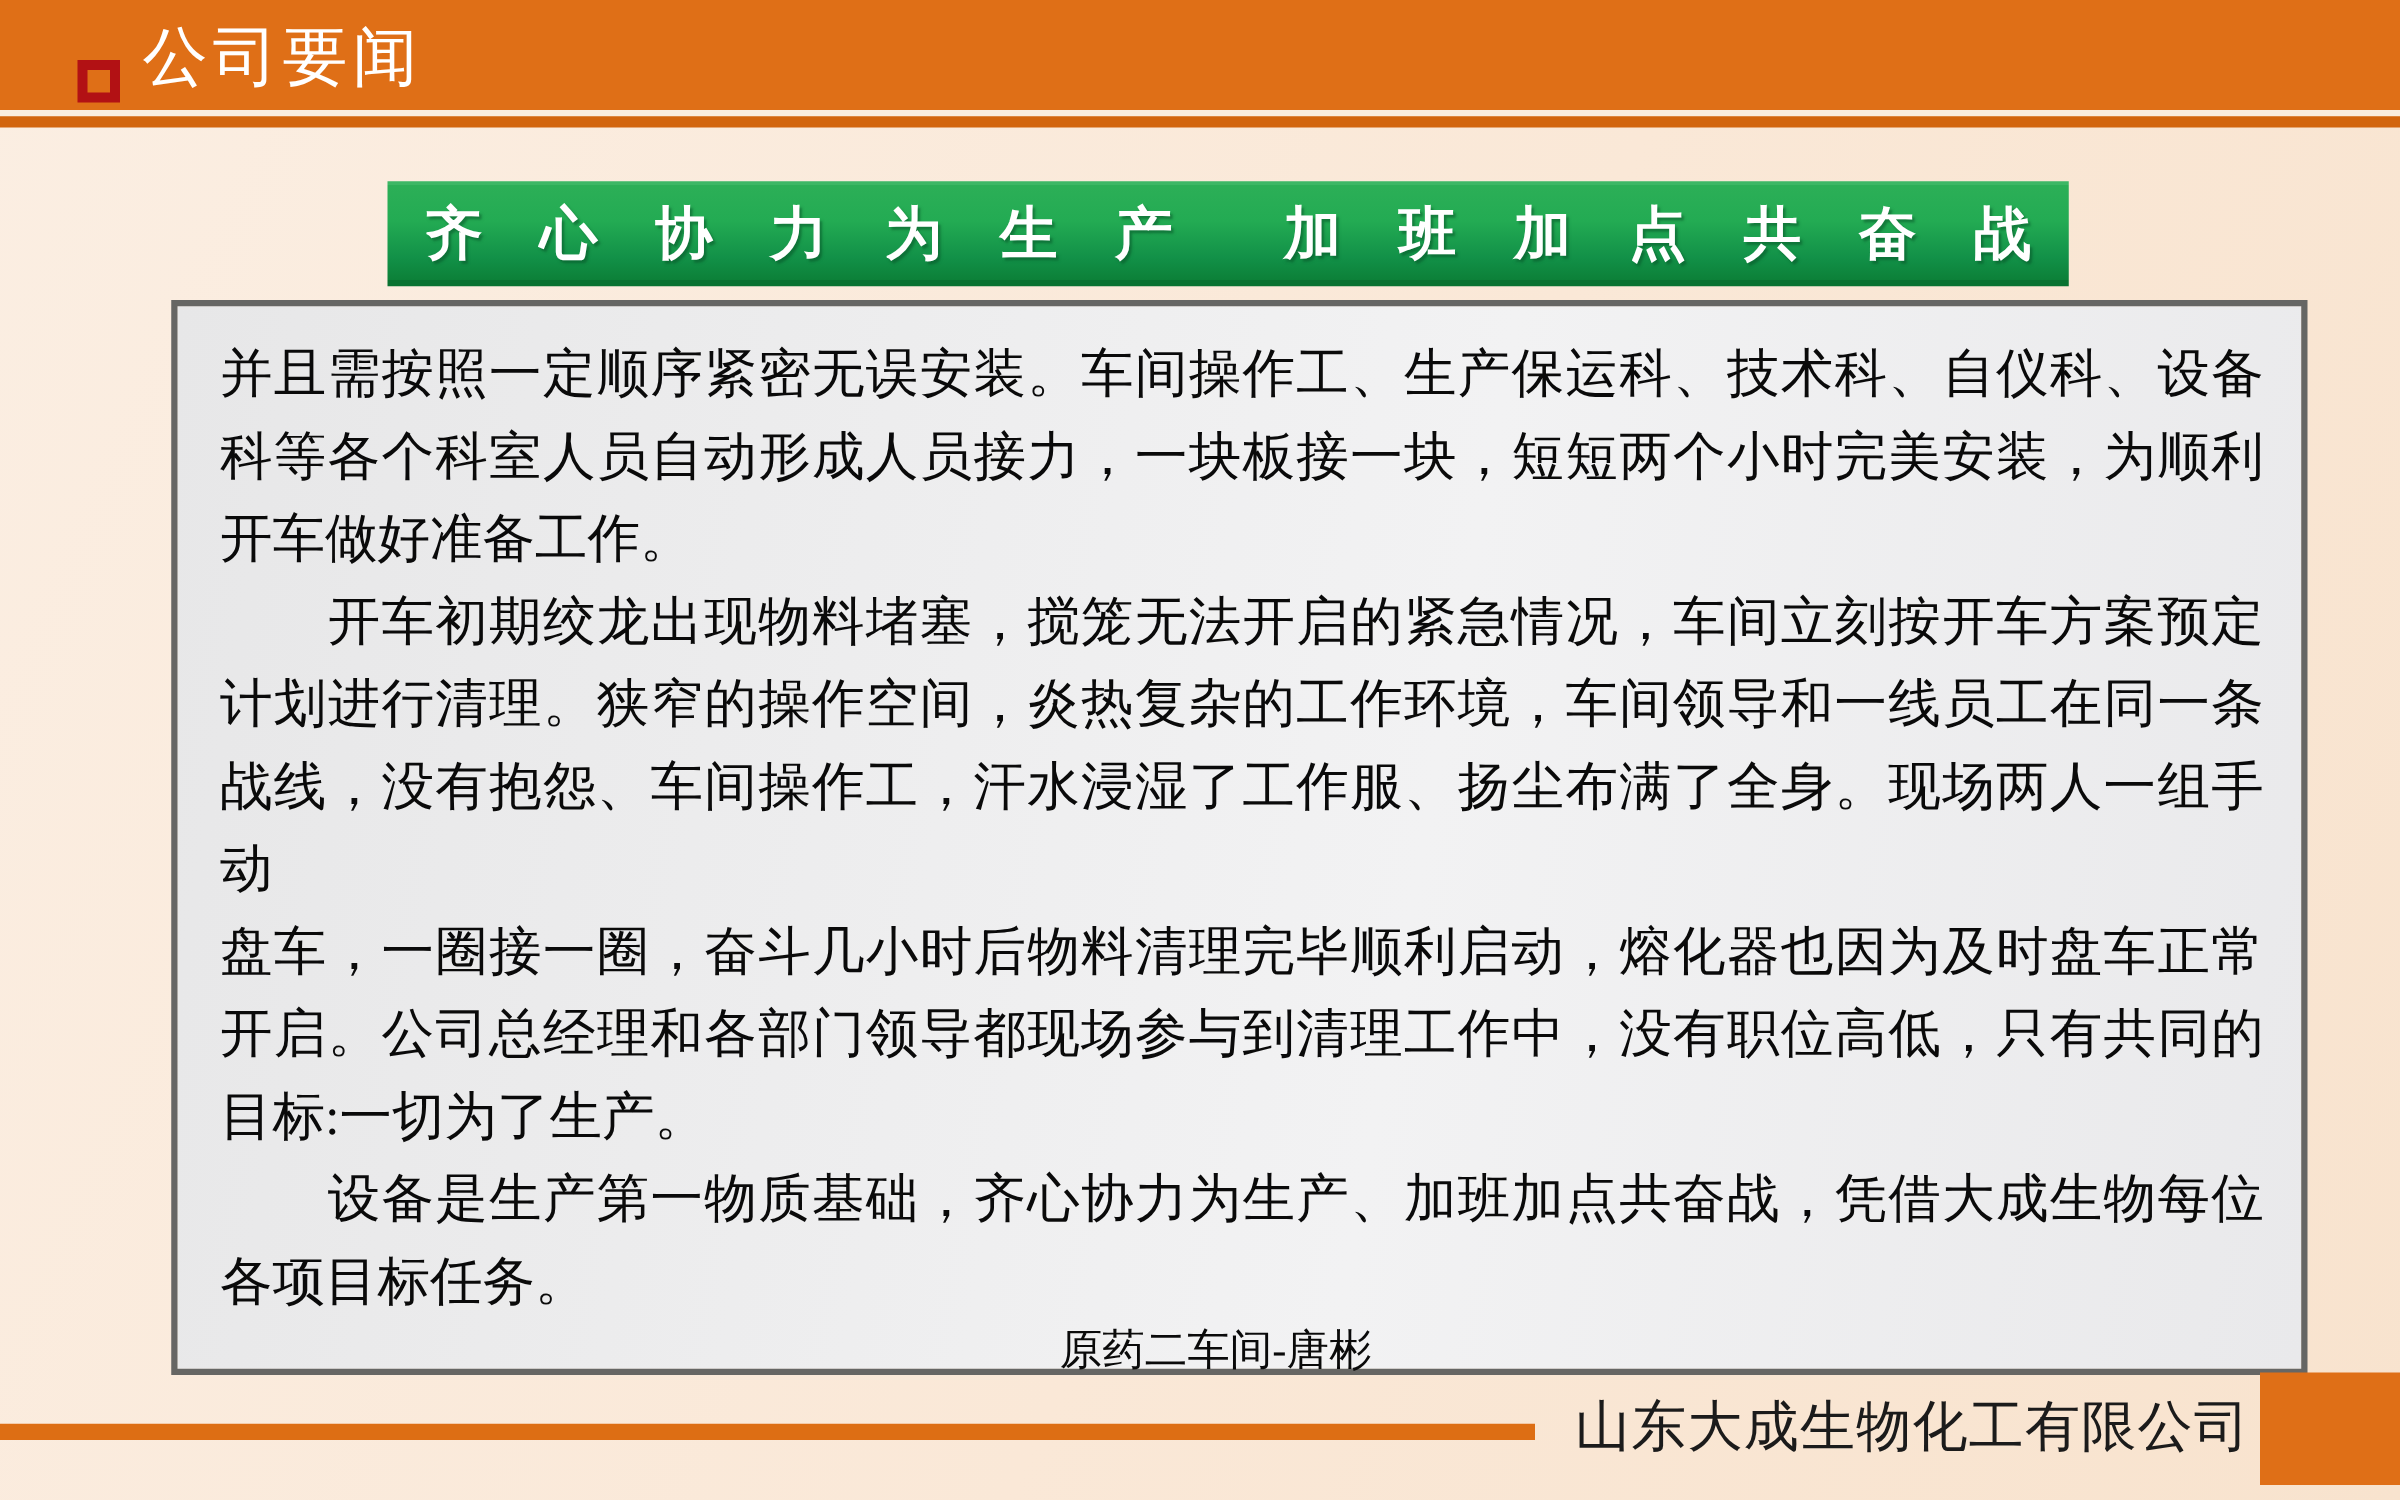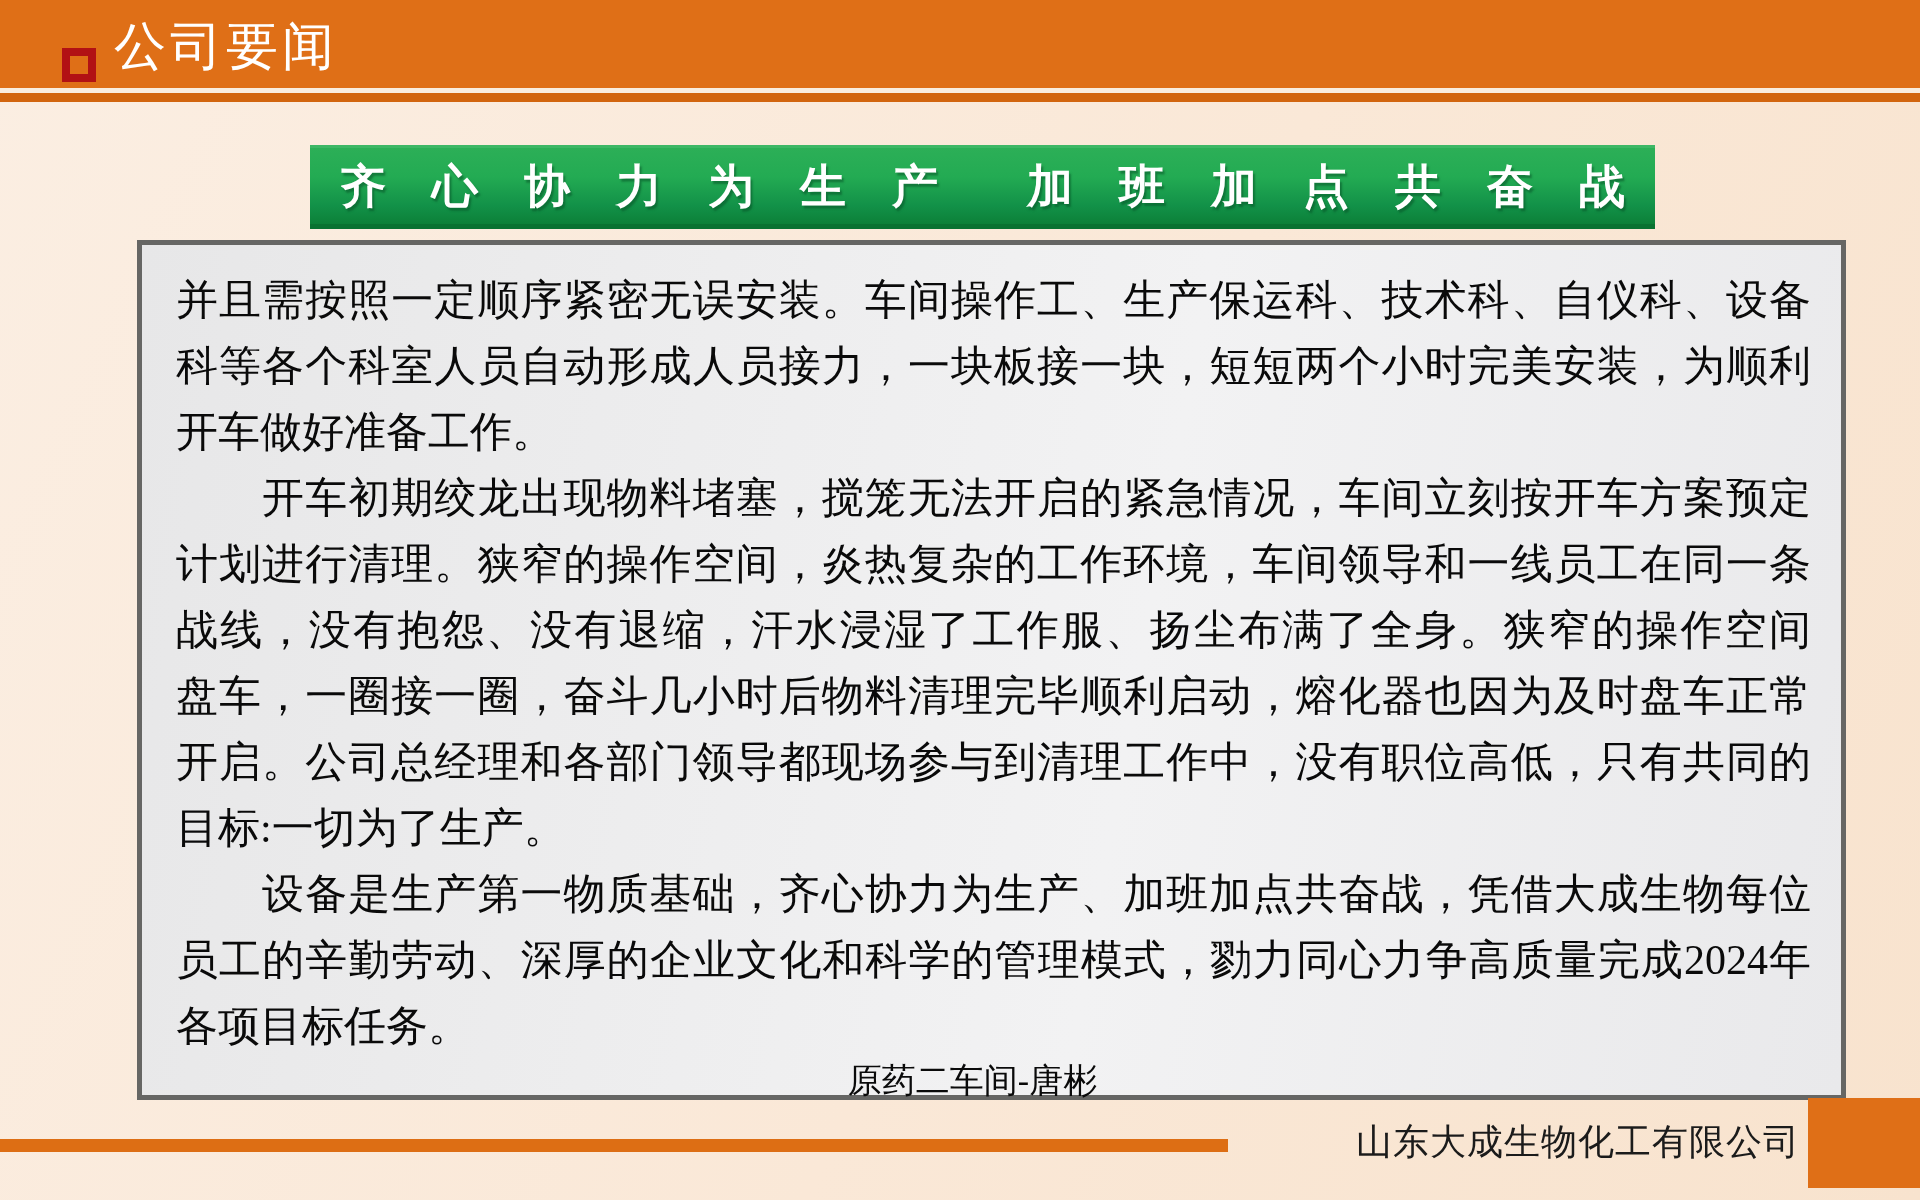--- a/index.html
+++ b/index.html
@@ -67,21 +67,21 @@
     font-size:34px; line-height:44px; color:#0A0A0A;
     text-align:center; padding-right:42px;
   }
   
   .footer-rule{
     position:absolute; left:0; top:1139px; width:1228px; height:13px;
     background:#DD6E14;
   }
   .company-name{
     position:absolute; right:120px; top:1112px; height:60px; line-height:60px;
-    font-size:36px; color:#1B1B1B; letter-spacing:1px; font-weight:500;margin-left:16px;
+    font-size:44px; color:#1B1B1B; letter-spacing:1px; font-weight:500;margin-left:16px;
   }
   .corner-block{
     position:absolute; left:1808px; top:1098px; width:112px; height:90px;
     background:#DF6F17;
   }
 </style>
 </head>
 <body>
 
 <div class="slide">
@@ -113,26 +113,25 @@
       </div>
   </div>
 
   <div class="article-box">
     <div id="article-lines">
         <div class="article-line fill">并且需按照一定顺序紧密无误安装。车间操作工、生产保运科、技术科、自仪科、设备</div>
         <div class="article-line fill">科等各个科室人员自动形成人员接力，一块板接一块，短短两个小时完美安装，为顺利</div>
         <div class="article-line">开车做好准备工作。</div>
         <div class="article-line fill">　　开车初期绞龙出现物料堵塞，搅笼无法开启的紧急情况，车间立刻按开车方案预定</div>
         <div class="article-line fill">计划进行清理。狭窄的操作空间，炎热复杂的工作环境，车间领导和一线员工在同一条</div>
-        <div class="article-line fill">战线，没有抱怨、没有退缩，汗水浸湿了工作服、扬尘布满了全身。狭窄的操作空间</div>
+        <div class="article-line fill">战线，没有抱怨、车间操作工，汗水浸湿了工作服、扬尘布满了全身。现场两人一组手动</div>
         <div class="article-line fill">盘车，一圈接一圈，奋斗几小时后物料清理完毕顺利启动，熔化器也因为及时盘车正常</div>
         <div class="article-line fill">开启。公司总经理和各部门领导都现场参与到清理工作中，没有职位高低，只有共同的</div>
         <div class="article-line">目标:一切为了生产。</div>
         <div class="article-line fill">　　设备是生产第一物质基础，齐心协力为生产、加班加点共奋战，凭借大成生物每位</div>
-        <div class="article-line fill">员工的辛勤劳动、深厚的企业文化和科学的管理模式，勠力同心力争高质量完成2024年</div>
         <div class="article-line">各项目标任务。</div>
       </div>
     <div class="signature">原药二车间-唐彬</div>
   </div>
 
   <div class="footer-rule"></div>
   <div class="company-name">山东大成生物化工有限公司</div>
   <div class="corner-block"></div>
 
 </div>

